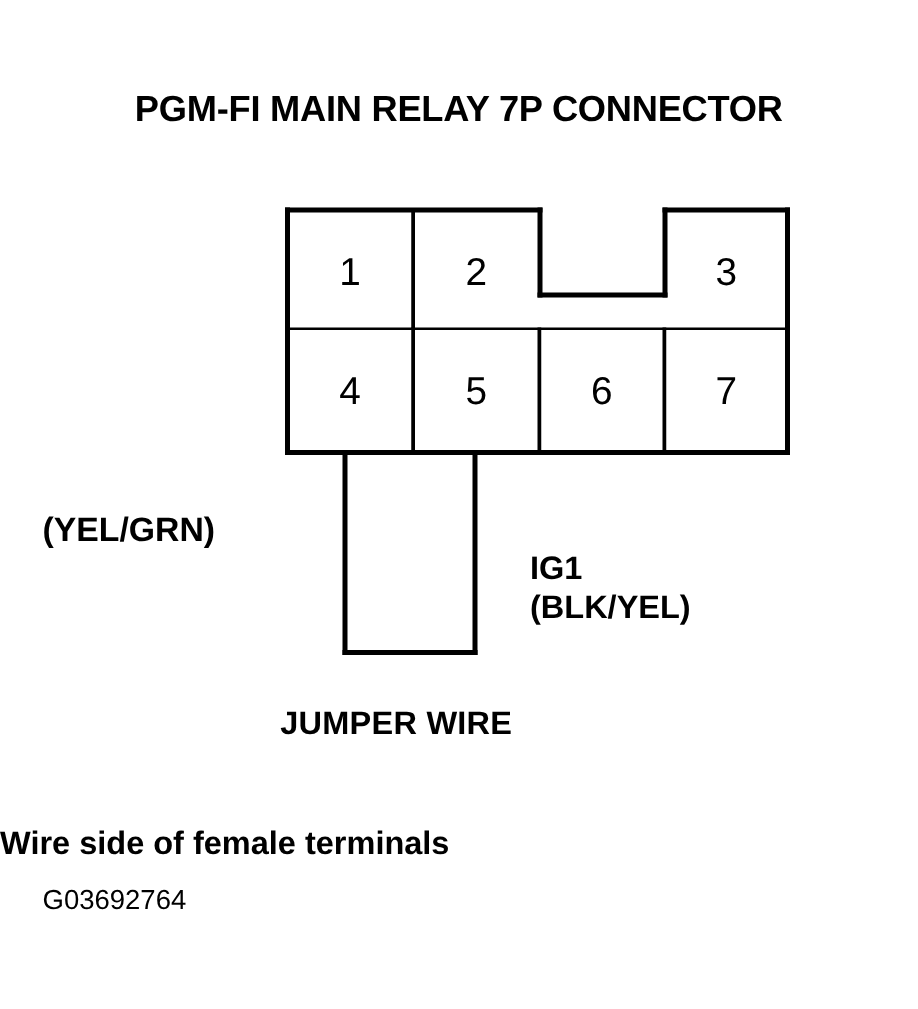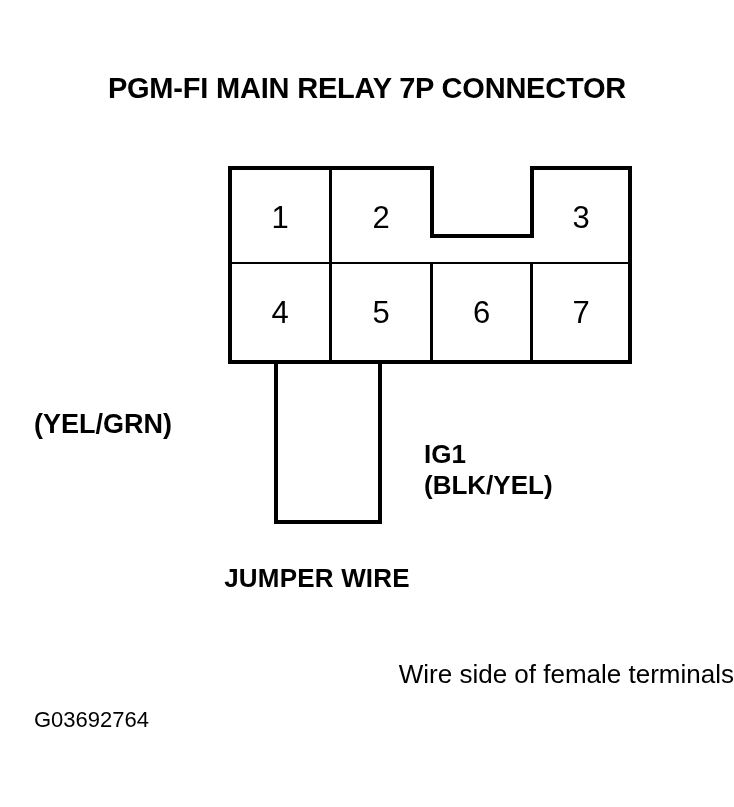--- a/index.html
+++ b/index.html
@@ -80,23 +80,23 @@
     text-align: center;
     font-size: 26px;
     font-weight: bold;
     letter-spacing: 0.2px;
     white-space: nowrap;
   }
   #wire-side-label {
     left: 0;
     top: 659px;
     width: 734px;
-    text-align: right;
+    text-align: left;
     font-size: 26px;
-    font-weight: 400;
+    font-weight: 700;
     white-space: nowrap;
   }
   #figure-id {
     left: 34px;
     top: 707px;
     font-size: 22px;
     font-weight: 400;
     white-space: nowrap;
     text-align: center;
   }

